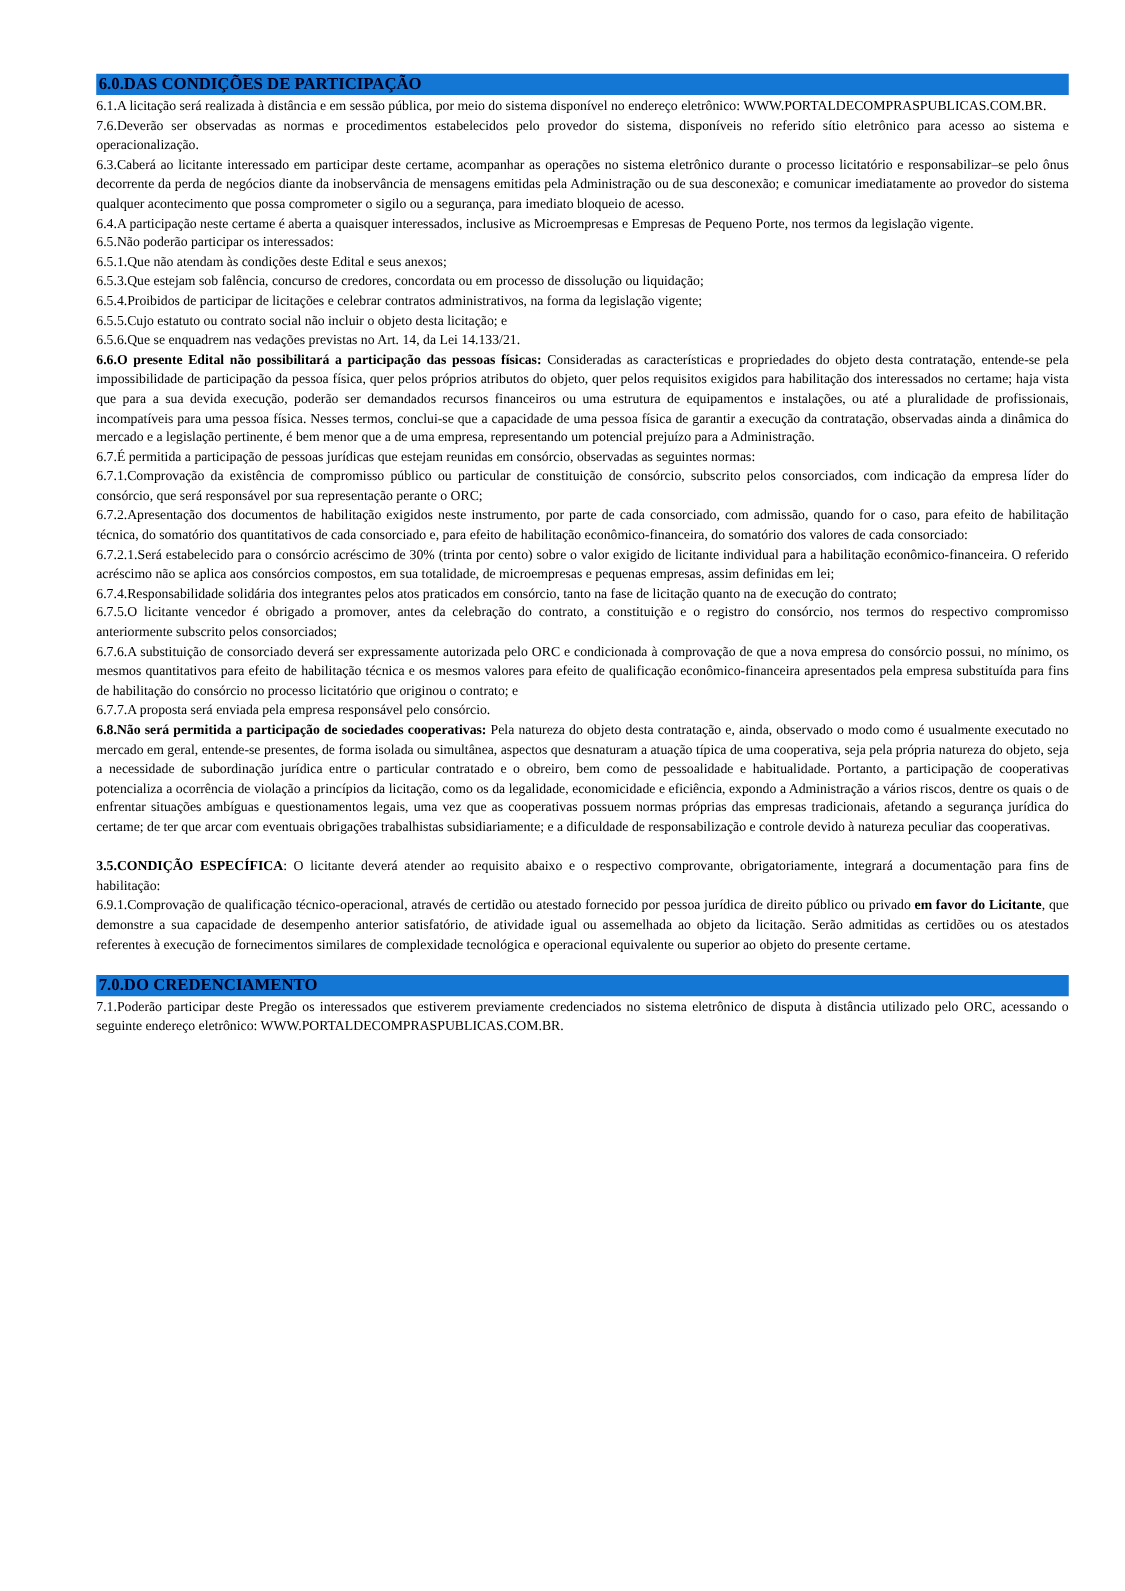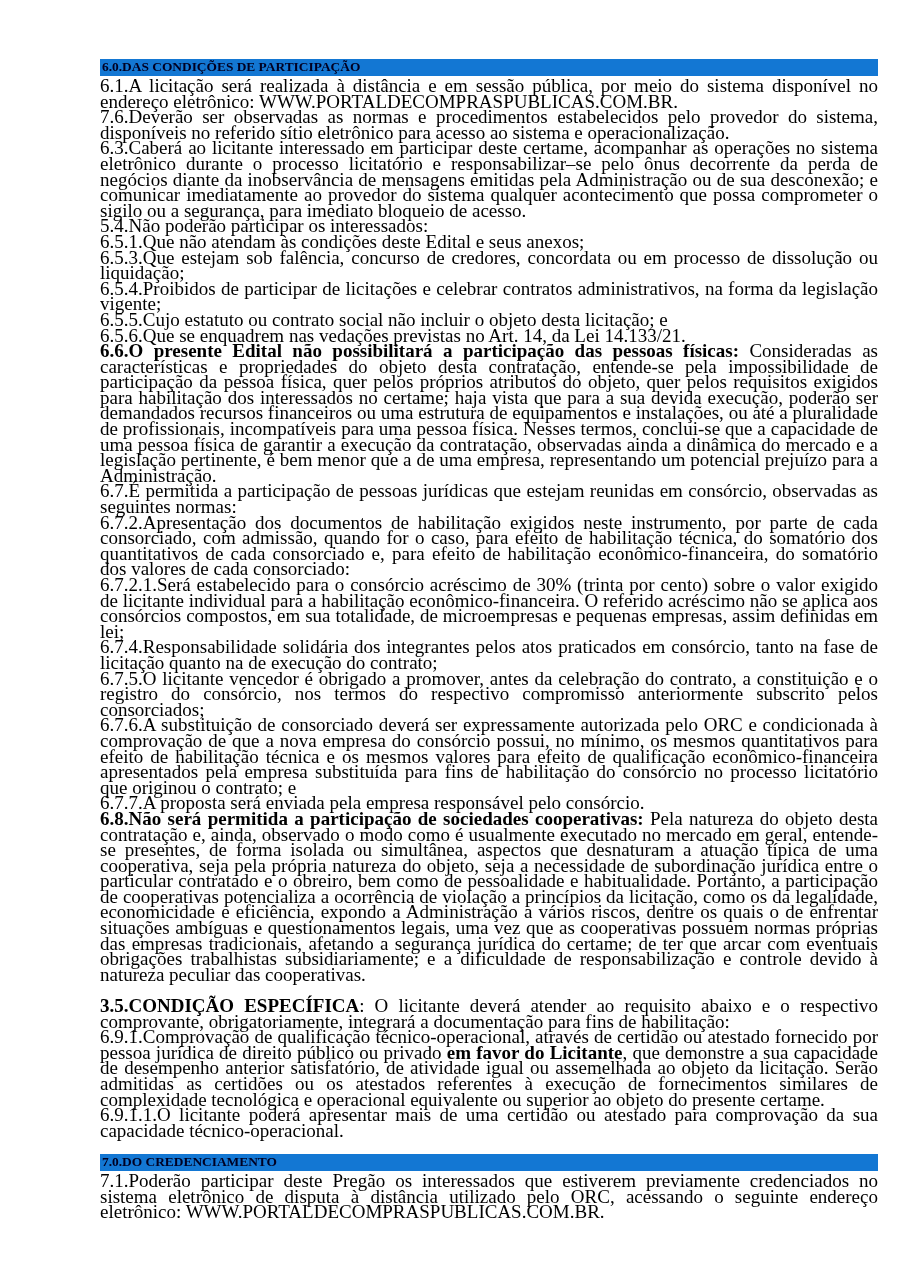--- a/index.html
+++ b/index.html
@@ -11,66 +11,67 @@
     width: 900px;
     height: 1273px;
     position: relative;
     font-family: "Liberation Serif", serif;
     color: #000000;
     overflow: hidden;
   }
   .page {
     position: absolute;
     top: 59px;
-    left: 100px;
+    left: 77px;
     width: 778px;
   }
   .section-header {
     background: #1377d3;
     color: #000022;
     font-weight: bold;
     font-size: 13.4px;
     line-height: 16px;
     padding: 0 3px 1px 2px;
     margin: 0 0 2px 0;
   }
   p.doc {
     margin: 0;
-    font-size: 19px;
+    font-size: 11px;
     line-height: 15.6px;
     text-align: justify;
   }
   .b { font-weight: bold; }
   .spacer { height: 15.6px; }
 </style>
 </head>
 <body>
 
 <div class="page">
   <div id="doc-body">
       <div class="section-header">6.0.DAS CONDIÇÕES DE PARTICIPAÇÃO</div>
       <p class="doc"><span>6.1.A licitação será realizada à distância e em sessão pública, por meio do sistema disponível no endereço eletrônico: WWW.PORTALDECOMPRASPUBLICAS.COM.BR.</span></p>
       <p class="doc"><span>7.6.Deverão ser observadas as normas e procedimentos estabelecidos pelo provedor do sistema, disponíveis no referido sítio eletrônico para acesso ao sistema e operacionalização.</span></p>
       <p class="doc"><span>6.3.Caberá ao licitante interessado em participar deste certame, acompanhar as operações no sistema eletrônico durante o processo licitatório e responsabilizar–se pelo ônus decorrente da perda de negócios diante da inobservância de mensagens emitidas pela Administração ou de sua desconexão; e comunicar imediatamente ao provedor do sistema qualquer acontecimento que possa comprometer o sigilo ou a segurança, para imediato bloqueio de acesso.</span></p>
-      <p class="doc"><span>5.4.Não poderão participar os interessados:</span></p>
+      <p class="doc"><span>6.4.A participação neste certame é aberta a quaisquer interessados, inclusive as Microempresas e Empresas de Pequeno Porte, nos termos da legislação vigente.</span></p>
+      <p class="doc"><span>6.5.Não poderão participar os interessados:</span></p>
       <p class="doc"><span>6.5.1.Que não atendam às condições deste Edital e seus anexos;</span></p>
       <p class="doc"><span>6.5.3.Que estejam sob falência, concurso de credores, concordata ou em processo de dissolução ou liquidação;</span></p>
       <p class="doc"><span>6.5.4.Proibidos de participar de licitações e celebrar contratos administrativos, na forma da legislação vigente;</span></p>
       <p class="doc"><span>6.5.5.Cujo estatuto ou contrato social não incluir o objeto desta licitação; e</span></p>
       <p class="doc"><span>6.5.6.Que se enquadrem nas vedações previstas no Art. 14, da Lei 14.133/21.</span></p>
       <p class="doc"><span class="b">6.6.O presente Edital não possibilitará a participação das pessoas físicas:</span><span> Consideradas as características e propriedades do objeto desta contratação, entende-se pela impossibilidade de participação da pessoa física, quer pelos próprios atributos do objeto, quer pelos requisitos exigidos para habilitação dos interessados no certame; haja vista que para a sua devida execução, poderão ser demandados recursos financeiros ou uma estrutura de equipamentos e instalações, ou até a pluralidade de profissionais, incompatíveis para uma pessoa física. Nesses termos, conclui-se que a capacidade de uma pessoa física de garantir a execução da contratação, observadas ainda a dinâmica do mercado e a legislação pertinente, é bem menor que a de uma empresa, representando um potencial prejuízo para a Administração.</span></p>
       <p class="doc"><span>6.7.É permitida a participação de pessoas jurídicas que estejam reunidas em consórcio, observadas as seguintes normas:</span></p>
+      <p class="doc"><span>6.7.1.Comprovação da existência de compromisso público ou particular de constituição de consórcio, subscrito pelos consorciados, com indicação da empresa líder do consórcio, que será responsável por sua representação perante o ORC;</span></p>
       <p class="doc"><span>6.7.2.Apresentação dos documentos de habilitação exigidos neste instrumento, por parte de cada consorciado, com admissão, quando for o caso, para efeito de habilitação técnica, do somatório dos quantitativos de cada consorciado e, para efeito de habilitação econômico-financeira, do somatório dos valores de cada consorciado:</span></p>
       <p class="doc"><span>6.7.2.1.Será estabelecido para o consórcio acréscimo de 30% (trinta por cento) sobre o valor exigido de licitante individual para a habilitação econômico-financeira. O referido acréscimo não se aplica aos consórcios compostos, em sua totalidade, de microempresas e pequenas empresas, assim definidas em lei;</span></p>
       <p class="doc"><span>6.7.4.Responsabilidade solidária dos integrantes pelos atos praticados em consórcio, tanto na fase de licitação quanto na de execução do contrato;</span></p>
       <p class="doc"><span>6.7.5.O licitante vencedor é obrigado a promover, antes da celebração do contrato, a constituição e o registro do consórcio, nos termos do respectivo compromisso anteriormente subscrito pelos consorciados;</span></p>
       <p class="doc"><span>6.7.6.A substituição de consorciado deverá ser expressamente autorizada pelo ORC e condicionada à comprovação de que a nova empresa do consórcio possui, no mínimo, os mesmos quantitativos para efeito de habilitação técnica e os mesmos valores para efeito de qualificação econômico-financeira apresentados pela empresa substituída para fins de habilitação do consórcio no processo licitatório que originou o contrato; e</span></p>
       <p class="doc"><span>6.7.7.A proposta será enviada pela empresa responsável pelo consórcio.</span></p>
       <p class="doc"><span class="b">6.8.Não será permitida a participação de sociedades cooperativas:</span><span> Pela natureza do objeto desta contratação e, ainda, observado o modo como é usualmente executado no mercado em geral, entende-se presentes, de forma isolada ou simultânea, aspectos que desnaturam a atuação típica de uma cooperativa, seja pela própria natureza do objeto, seja a necessidade de subordinação jurídica entre o particular contratado e o obreiro, bem como de pessoalidade e habitualidade. Portanto, a participação de cooperativas potencializa a ocorrência de violação a princípios da licitação, como os da legalidade, economicidade e eficiência, expondo a Administração a vários riscos, dentre os quais o de enfrentar situações ambíguas e questionamentos legais, uma vez que as cooperativas possuem normas próprias das empresas tradicionais, afetando a segurança jurídica do certame; de ter que arcar com eventuais obrigações trabalhistas subsidiariamente; e a dificuldade de responsabilização e controle devido à natureza peculiar das cooperativas.</span></p>
       <div class="spacer"></div>
       <p class="doc"><span class="b">3.5.CONDIÇÃO ESPECÍFICA</span><span>: O licitante deverá atender ao requisito abaixo e o respectivo comprovante, obrigatoriamente, integrará a documentação para fins de habilitação:</span></p>
       <p class="doc"><span>6.9.1.Comprovação de qualificação técnico-operacional, através de certidão ou atestado fornecido por pessoa jurídica de direito público ou privado </span><span class="b">em favor do Licitante</span><span>, que demonstre a sua capacidade de desempenho anterior satisfatório, de atividade igual ou assemelhada ao objeto da licitação. Serão admitidas as certidões ou os atestados referentes à execução de fornecimentos similares de complexidade tecnológica e operacional equivalente ou superior ao objeto do presente certame.</span></p>
-      <p class="doc"><span>6.9.1.1.O licitante poderá apresentar mais de uma certidão ou atestado para comprovação da sua capacidade técnico-operacional.</span></p>
       <div class="spacer"></div>
       <div class="section-header">7.0.DO CREDENCIAMENTO</div>
       <p class="doc"><span>7.1.Poderão participar deste Pregão os interessados que estiverem previamente credenciados no sistema eletrônico de disputa à distância utilizado pelo ORC, acessando o seguinte endereço eletrônico: WWW.PORTALDECOMPRASPUBLICAS.COM.BR.</span></p>
     </div>
 </div>
 
 </body></html>

